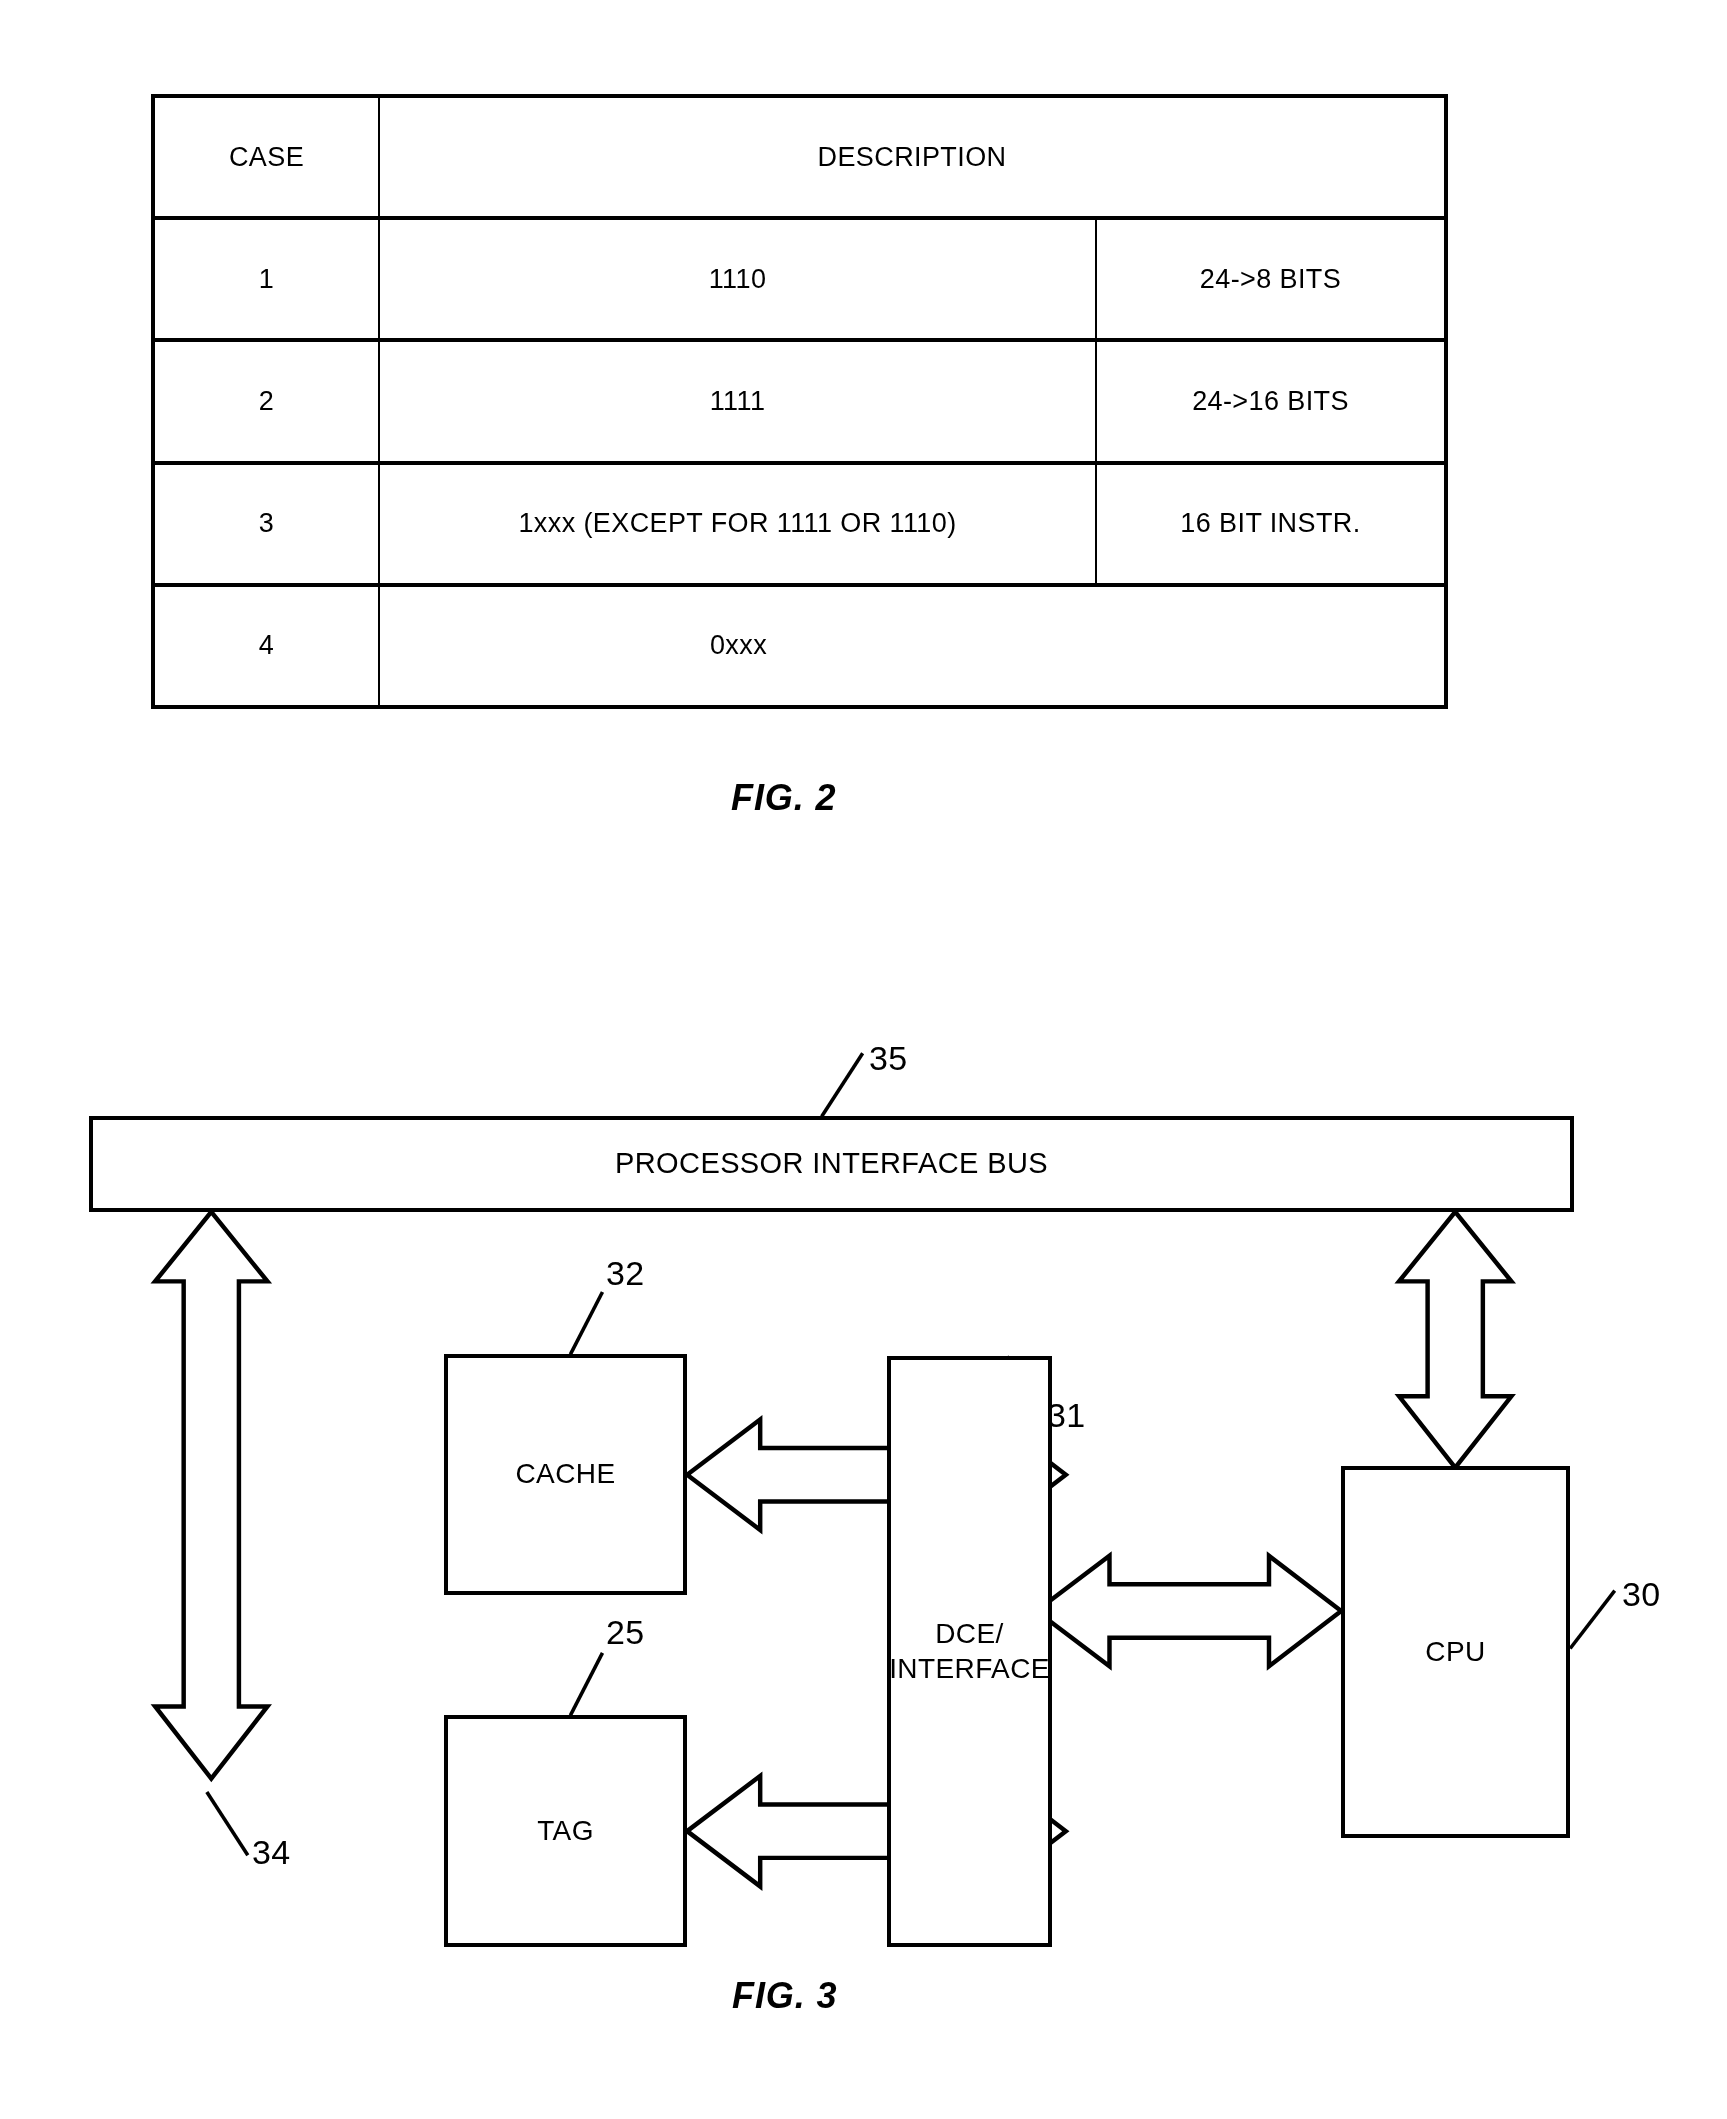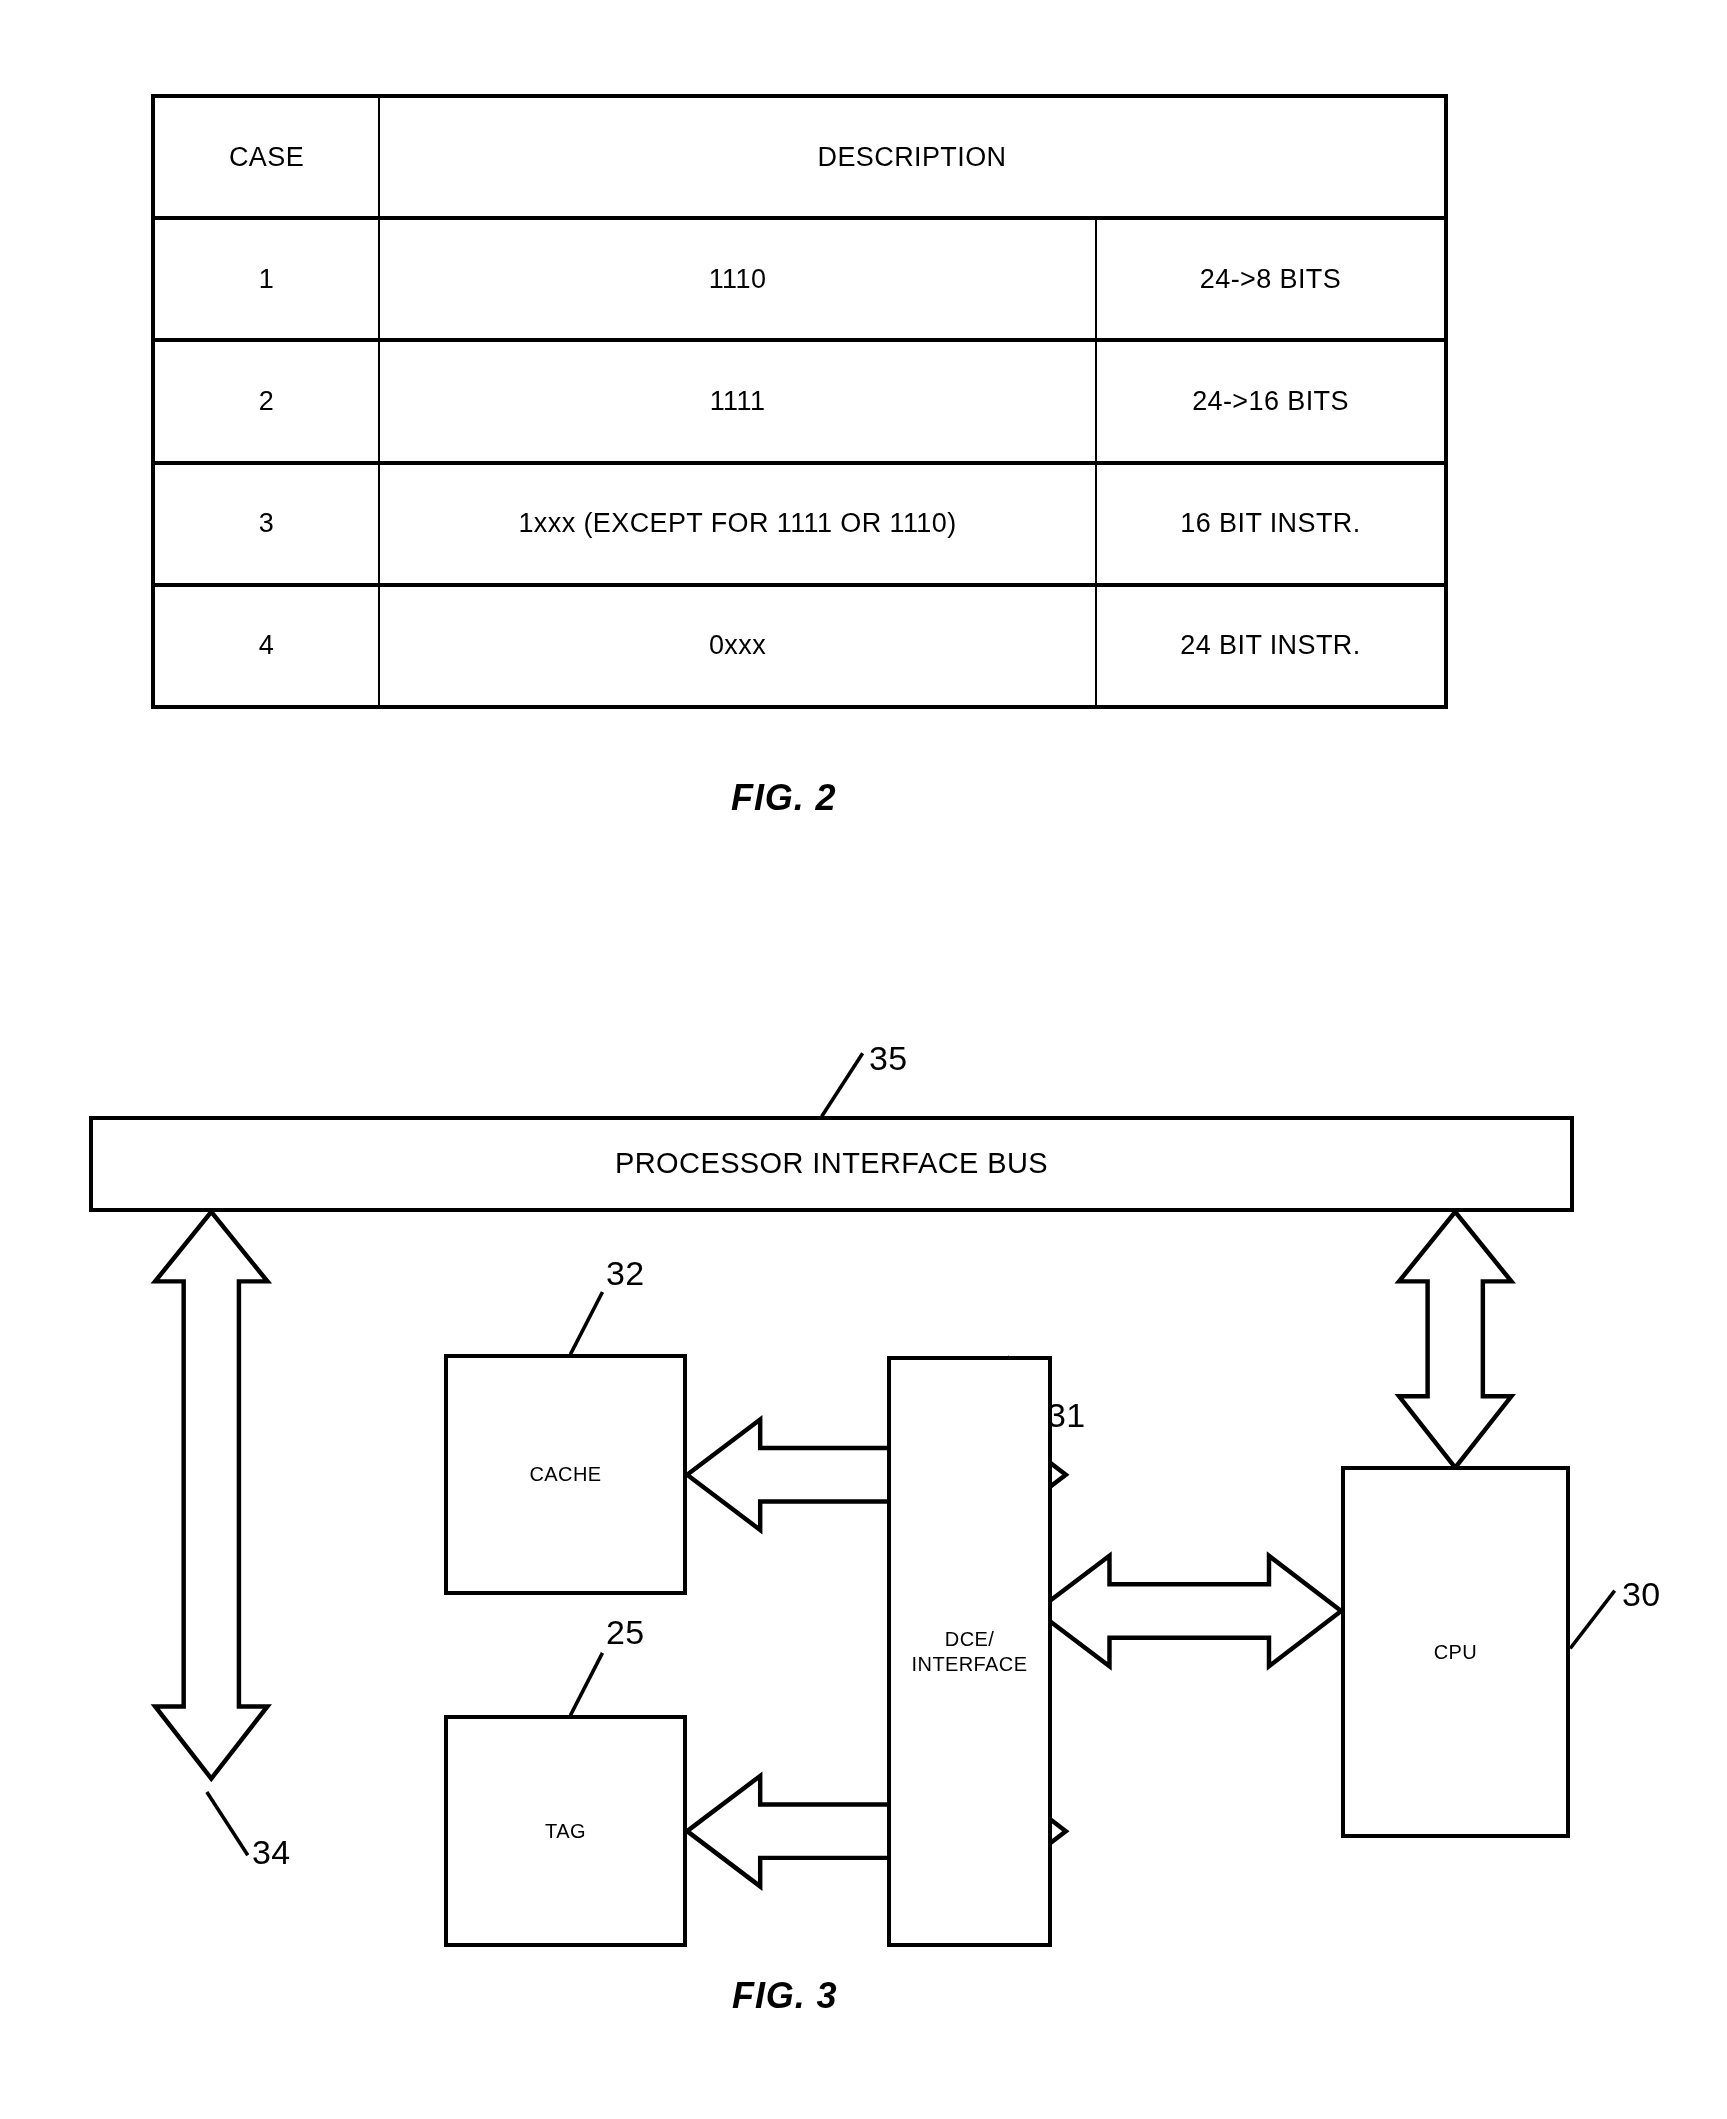--- a/index.html
+++ b/index.html
@@ -74,21 +74,21 @@
   }
   .blk {
     position: absolute;
     border: 4.5px solid #000;
     box-sizing: border-box;
     background: #fff;
     display: flex;
     align-items: center;
     justify-content: center;
     text-align: center;
-    font-size: 20px;
+    font-size: 28px;
     line-height: 1.22;
     letter-spacing: 0.4px;
   }
   #bus-bar {
     left: 89px; top: 118px;
     width: 1485px; height: 96px;
     font-size: 29px;
   }
   #blk-sram {
     left: 92px; top: 377px;
@@ -152,21 +152,20 @@
 
   <div class="trow">
     <div class="tcell col-case">3</div>
     <div class="tcell col-bits">1xxx (EXCEPT FOR 1111 OR 1110)</div>
     <div class="tcell col-desc">16 BIT INSTR.</div>
   </div>
 
   <div class="trow">
     <div class="tcell col-case">4</div>
     <div class="tcell col-bits">0xxx</div>
-    <div class="tcell col-desc">24 BIT INSTR.</div>
   </div>
 
 </div>
 
 <div class="fig-caption" id="fig2-caption">FIG. 2</div>
 
 <div id="fig3">
 
   <svg class="arrow-svg" width="1728" height="998" style="left:0;top:0;" viewBox="0 0 1939 1120">
 

